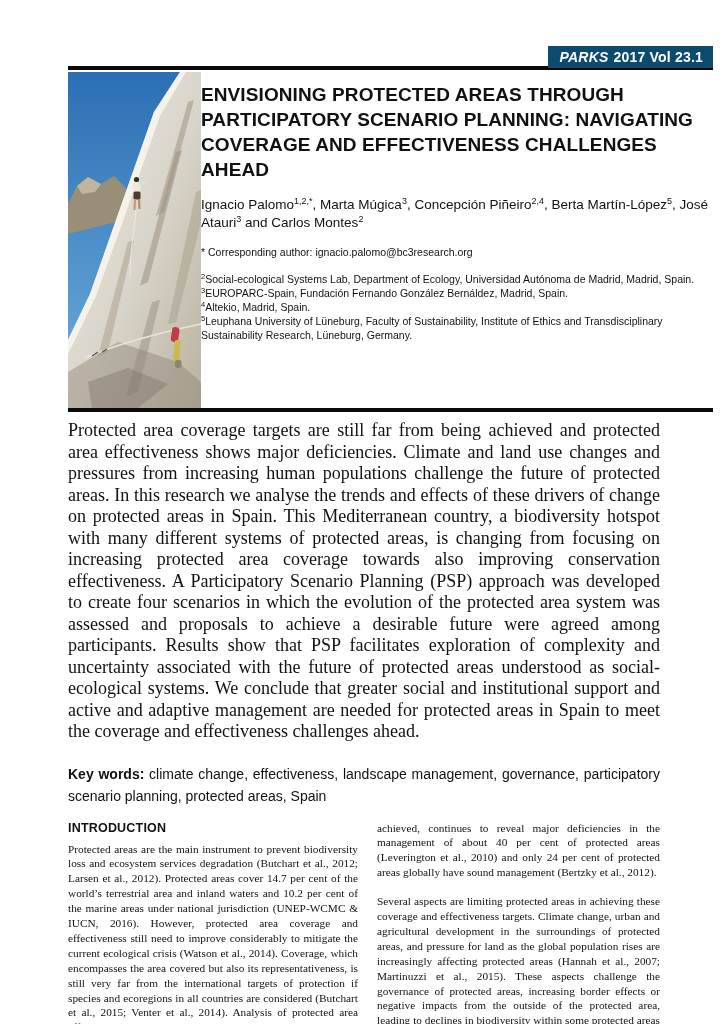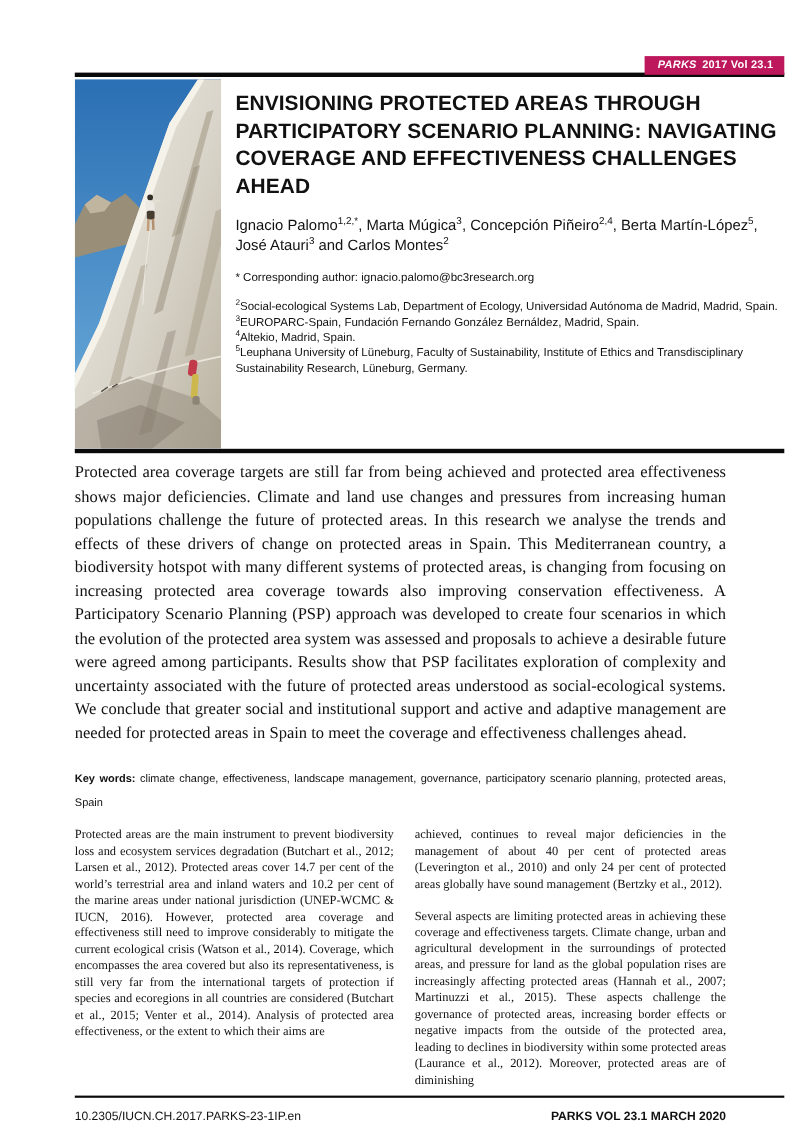--- a/index.html
+++ b/index.html
@@ -10,53 +10,53 @@
     font-family:"Liberation Sans",sans-serif;
     color:#111;
     box-sizing:border-box;
     overflow:hidden;
   }
   .content{position:absolute;left:68px;top:0;width:645px;}
   
   .masthead{position:relative;height:66px;border-bottom:4px solid #0a0a0a;}
   .badge{
     position:absolute;right:0;bottom:-2px;
-    background:#be185d;color:#fff;
-    font-size:10px;font-weight:bold;
+    background:#0c4a6e;color:#fff;
+    font-size:14px;font-weight:bold;
     padding:3px 10px 3px 12px;
     letter-spacing:.2px;
     z-index:2;
   }
   .badge .j{font-style:italic;margin-right:5px;}
   
   .header-row{display:flex;margin-top:2px;}
   .photo-wrap{width:133px;height:336px;flex:0 0 133px;}
   .photo-wrap svg{display:block;}
-  .title-block{flex:1;padding-left:13px;padding-top:10px;box-sizing:border-box;}
+  .title-block{flex:1;padding-top:10px;box-sizing:border-box;}
   .article-title{
     font-size:19px;font-weight:bold;line-height:25px;
     letter-spacing:.1px;margin:0 0 14px 0;
   }
   .authors{font-size:13.5px;line-height:18px;margin:0 0 14px 0;}
   .authors sup{font-size:9px;line-height:0;}
   .corresponding{font-size:10.5px;margin:0 0 14px 0;}
   .affiliations{font-size:10.5px;line-height:14px;}
   .affil sup{font-size:7.5px;line-height:0;}
   .rule2{border-bottom:4px solid #0a0a0a;}
   
   .abstract{margin-top:8px;width:592px;}
   .section-heading{font-size:12.5px;font-weight:bold;letter-spacing:.2px;margin:0 0 3px 0;}
   .abstract-body{
     font-family:"Liberation Serif",serif;
-    font-size:15px;line-height:21.5px;
+    font-size:18px;line-height:21.5px;
     text-align:justify;margin:0;
   }
   .keywords{
     width:592px;margin-top:20px;
-    font-size:10px;line-height:22px;text-align:justify;
+    font-size:14px;line-height:22px;text-align:justify;
   }
   .keywords .kw-label{font-weight:bold;}
   
   .columns{display:flex;margin-top:10px;width:660px;}
   .col-left{width:290px;flex:0 0 290px;}
   .col-gap{width:19px;flex:0 0 19px;}
   .col-right{width:283px;flex:0 0 283px;}
   .col-left .section-heading{margin:0 0 7px 0;}
   .body-par{
     font-family:"Liberation Serif",serif;
@@ -162,20 +162,21 @@
     <div class="abstract">
       <p class="abstract-body">Protected area coverage targets are still far from being achieved and protected area effectiveness shows major deficiencies. Climate and land use changes and pressures from increasing human populations challenge the future of protected areas. In this research we analyse the trends and effects of these drivers of change on protected areas in Spain. This Mediterranean country, a biodiversity hotspot with many different systems of protected areas, is changing from focusing on increasing protected area coverage towards also improving conservation effectiveness. A Participatory Scenario Planning (PSP) approach was developed to create four scenarios in which the evolution of the protected area system was assessed and proposals to achieve a desirable future were agreed among participants. Results show that PSP facilitates exploration of complexity and uncertainty associated with the future of protected areas understood as social-ecological systems. We conclude that greater social and institutional support and active and adaptive management are needed for protected areas in Spain to meet the coverage and effectiveness challenges ahead.</p>
     </div>
 
     <p class="keywords">
       <span class="kw-label">Key words:</span><span> climate change, effectiveness, landscape management, governance, participatory scenario planning, protected areas, Spain</span>
     </p>
 
     <div class="columns">
       <div class="col-left">
+        <h2 class="section-heading">INTRODUCTION</h2>
         <p class="body-par">Protected areas are the main instrument to prevent biodiversity loss and ecosystem services degradation (Butchart et al., 2012; Larsen et al., 2012). Protected areas cover 14.7 per cent of the world’s terrestrial area and inland waters and 10.2 per cent of the marine areas under national jurisdiction (UNEP-WCMC &amp; IUCN, 2016). However, protected area coverage and effectiveness still need to improve considerably to mitigate the current ecological crisis (Watson et al., 2014). Coverage, which encompasses the area covered but also its representativeness, is still very far from the international targets of protection if species and ecoregions in all countries are considered (Butchart et al., 2015; Venter et al., 2014). Analysis of protected area effectiveness, or the extent to which their aims are</p>
       </div>
       <div class="col-gap"></div>
       <div class="col-right">
         <p class="body-par">achieved, continues to reveal major deficiencies in the management of about 40 per cent of protected areas (Leverington et al., 2010) and only 24 per cent of protected areas globally have sound management (Bertzky et al., 2012).</p>
         <p class="body-par">Several aspects are limiting protected areas in achieving these coverage and effectiveness targets. Climate change, urban and agricultural development in the surroundings of protected areas, and pressure for land as the global population rises are increasingly affecting protected areas (Hannah et al., 2007; Martinuzzi et al., 2015). These aspects challenge the governance of protected areas, increasing border effects or negative impacts from the outside of the protected area, leading to declines in biodiversity within some protected areas (Laurance et al., 2012). Moreover, protected areas are of diminishing</p>
       </div>
     </div>
 
     <div class="footer-rule"></div>

